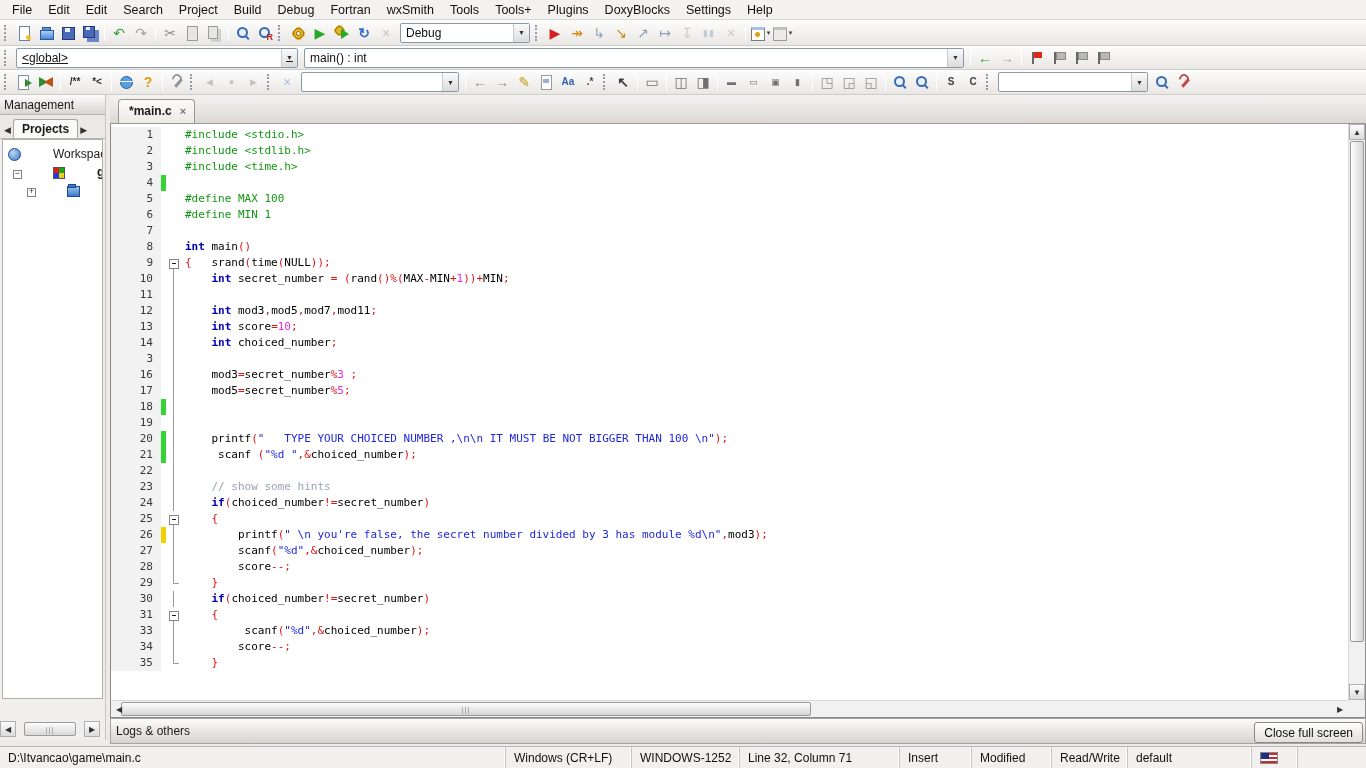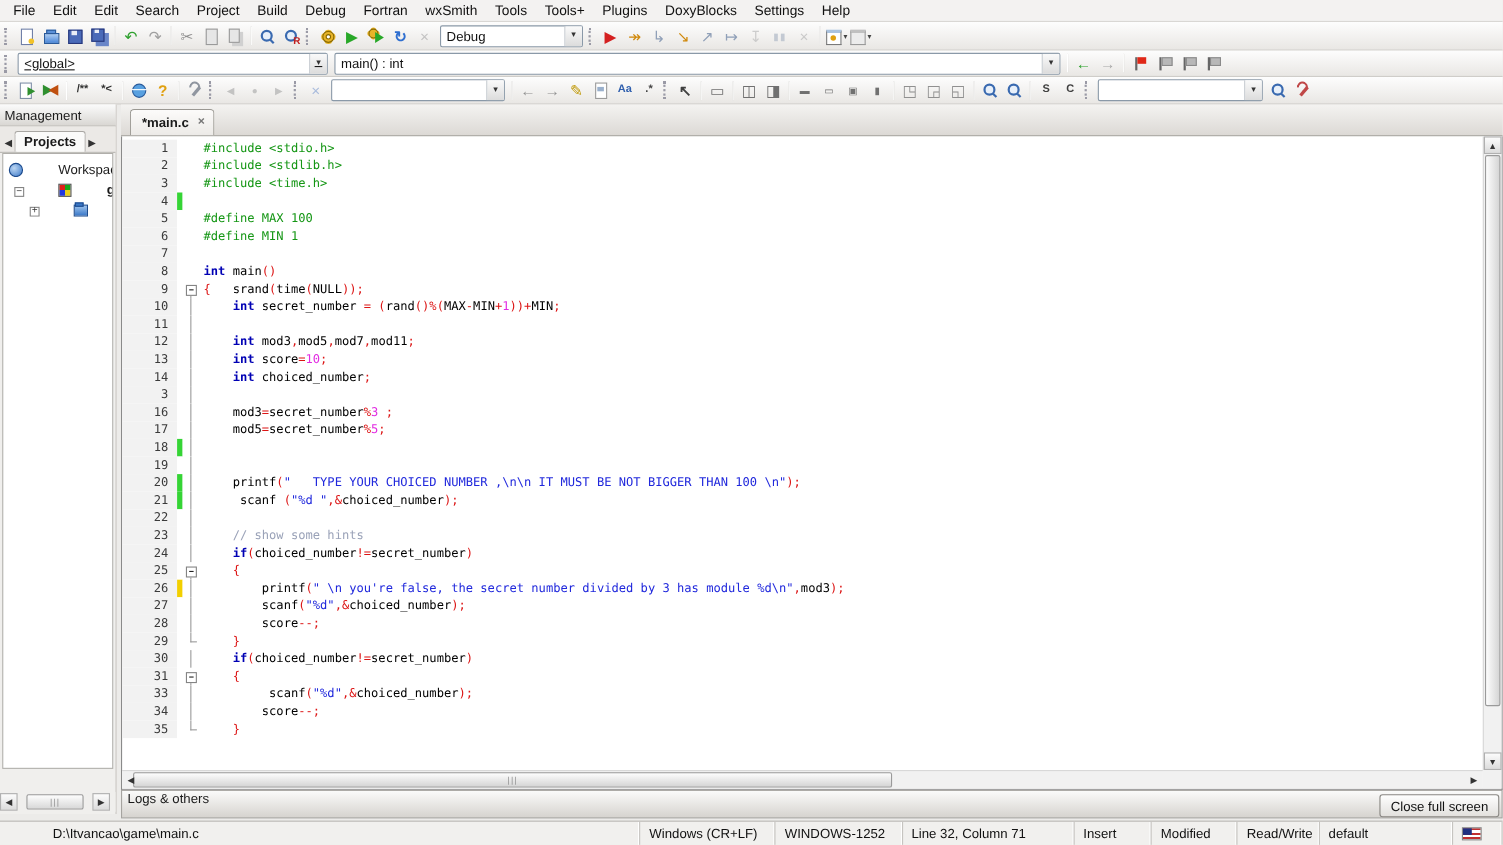--- a/index.html
+++ b/index.html
@@ -134,21 +134,21 @@
   #vs-thumb { position:absolute; left:1px; right:1px; top:17px; bottom:58px; background:linear-gradient(90deg,#fdfdfd,#d5d5d5); border:1px solid #9a9a9a; border-radius:2px; }
   #hscroll { position:absolute; left:0; bottom:0; right:17px; height:17px; background:#f1f1f1; border-top:1px solid #d8d8d8; display:flex; align-items:center; }
   #hs-thumb { margin-left:10px; width:690px; height:14px; background:linear-gradient(#fdfdfd,#d5d5d5); border:1px solid #9a9a9a; border-radius:2px;
     display:flex; align-items:center; justify-content:center; color:#909090; font-size:8px; letter-spacing:1px; }
   #hs-left { position:absolute; left:0; border:none; background:transparent; }
   #hs-right { position:absolute; right:0; border:none; background:transparent; }
   #sc-corner { position:absolute; right:0; bottom:0; width:17px; height:17px; background:#f1f1f1; }
 
   
   #logsbar { position:absolute; left:110px; top:718px; width:1256px; height:26px;
-    background:linear-gradient(#fbfbfa,#d6d3cf); border:1px solid #a6a4a0; display:flex; padding-left:5px; font-size:12px; }
+    background:linear-gradient(#fbfbfa,#d6d3cf); border:1px solid #a6a4a0; display:flex; align-items:center; padding-left:5px; font-size:12px; }
   #close-fullscreen { position:absolute; right:2px; top:3px; height:21px; padding:0 9px; font-size:12px; color:#111;
     background:linear-gradient(#fefefe,#e2e0dd); border:1px solid #8a8884; border-radius:3px; display:flex; align-items:center; }
 
   
   #statusbar { position:absolute; left:0; top:746px; width:1366px; height:22px; background:#f1f0ee; border-top:1px solid #b8b6b2; display:flex; }
   .sseg { height:100%; display:flex; align-items:center; padding-left:8px; font-size:12px; color:#111; border-right:1px solid #c6c4c0; box-shadow:inset -1px 0 0 #fff; white-space:nowrap; overflow:hidden; }
   .usflag { width:18px; height:12px; position:relative; background:repeating-linear-gradient(#c03030 0 2px, #fff 2px 4px); border:1px solid #888; }
   .usflag::before { content:""; position:absolute; left:0; top:0; width:8px; height:6px; background:#203080; }
 
   .gap-under-panel { position:absolute; left:0; top:740px; width:110px; height:6px; background:#ecebe9; }
@@ -521,23 +521,23 @@
 </div>
 
 <div class="gap-under-panel"></div>
 
 <div id="logsbar">
   <span>Logs &amp; others</span>
   <span id="close-fullscreen">Close full screen</span>
 </div>
 
 <div id="statusbar">
-    <div class="sseg" style="width: 556px; margin-left: 40px;">D:\Itvancao\game\main.c</div>
+    <div class="sseg" style="width: 506px;">D:\Itvancao\game\main.c</div>
     <div class="sseg" style="width: 126px;">Windows (CR+LF)</div>
-    <div class="sseg" style="width: 118px;">WINDOWS-1252</div>
+    <div class="sseg" style="width: 108px;">WINDOWS-1252</div>
     <div class="sseg" style="width: 160px;">Line 32, Column 71</div>
     <div class="sseg" style="width: 72px;">Insert</div>
     <div class="sseg" style="width: 80px;">Modified</div>
     <div class="sseg" style="width: 76px;">Read/Write</div>
     <div class="sseg" style="width: 124px;">default</div>
     <div class="sseg" style="width: 46px;">
       <span class="usflag"></span>
     </div>
   </div>
 

